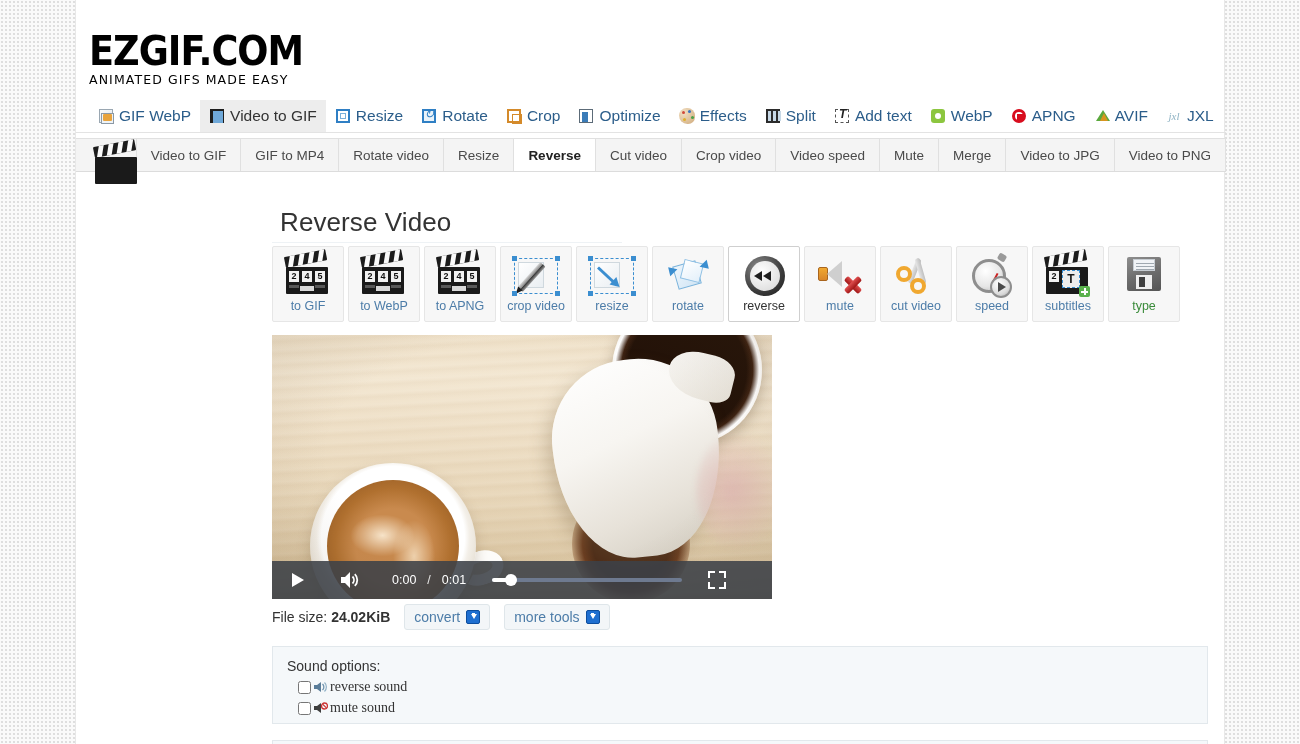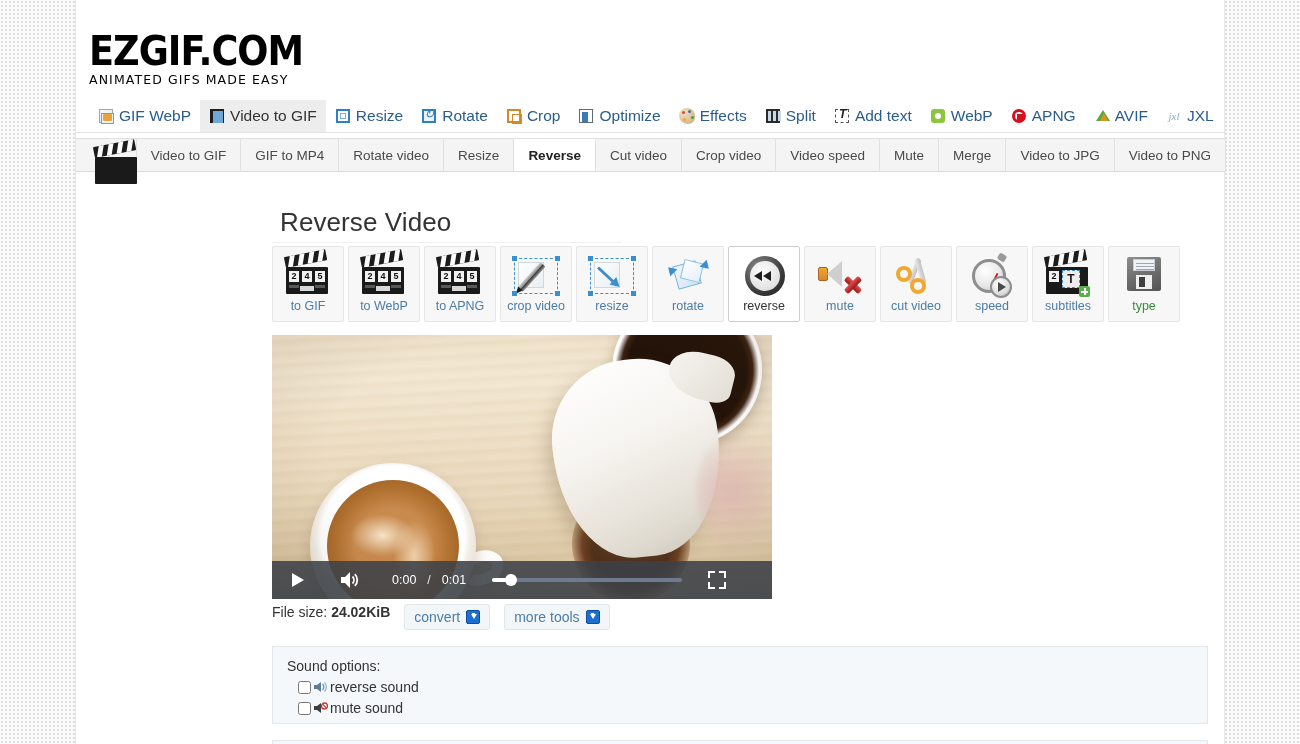--- a/index.html
+++ b/index.html
@@ -334,20 +334,21 @@
   #vc-full span:nth-child(3){ left:0; bottom:0; border-right:none; border-top:none;}
   #vc-full span:nth-child(4){ right:0; bottom:0; border-left:none; border-top:none;}
 
   
   #fileinfo {
     position: absolute;
     left: 196px; top: 432px;
     font-size: 14px;
     color: #333;
     display: flex;
+    align-items: center;
     white-space: nowrap;
   }
   #fileinfo b { font-weight: bold; }
   .minibtn {
     display: inline-flex;
     align-items: center;
     gap: 6px;
     margin-left: 14px;
     padding: 4px 9px;
     background: #f3f6f8;
@@ -398,21 +399,21 @@
     margin-top: 5px;
     font-size: 14px;
     color: #333;
   }
   .sound-row input[type=checkbox] {
     width: 13px; height: 13px;
     margin: 0 1px 0 11px;
     cursor: pointer;
   }
   .spk { width: 15px; height: 14px; position: relative; margin: 0 2px 0 1px; flex: 0 0 15px;}
-  .sound-row label { cursor: pointer; }
+  .sound-row label { cursor: pointer; font-family: Liberation Serif, serif; }
 
   #bottom-panel {
     position: absolute;
     left: 196px; top: 568px;
     width: 936px;
     height: 18px;
     background: #f5f8fa;
     border: 1px solid #e2e8ec;
     border-bottom: none;
   }

